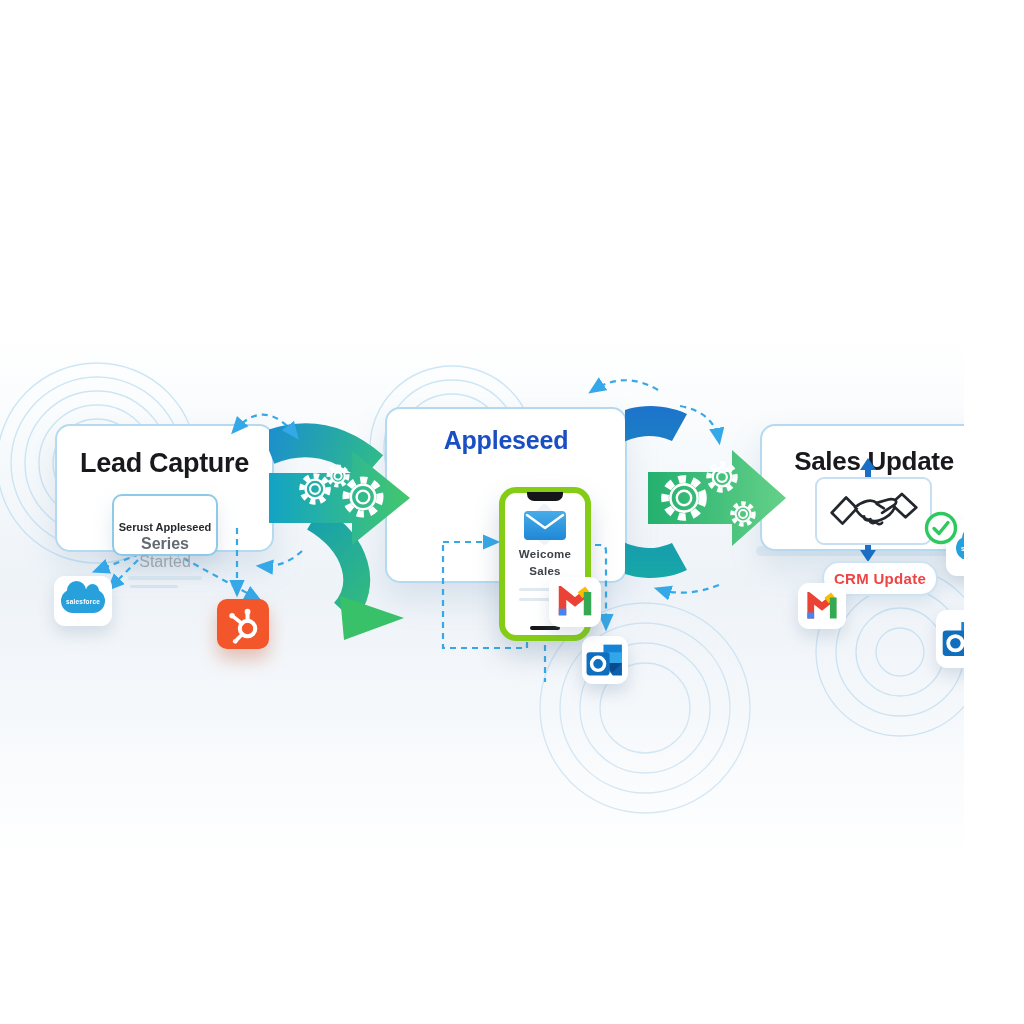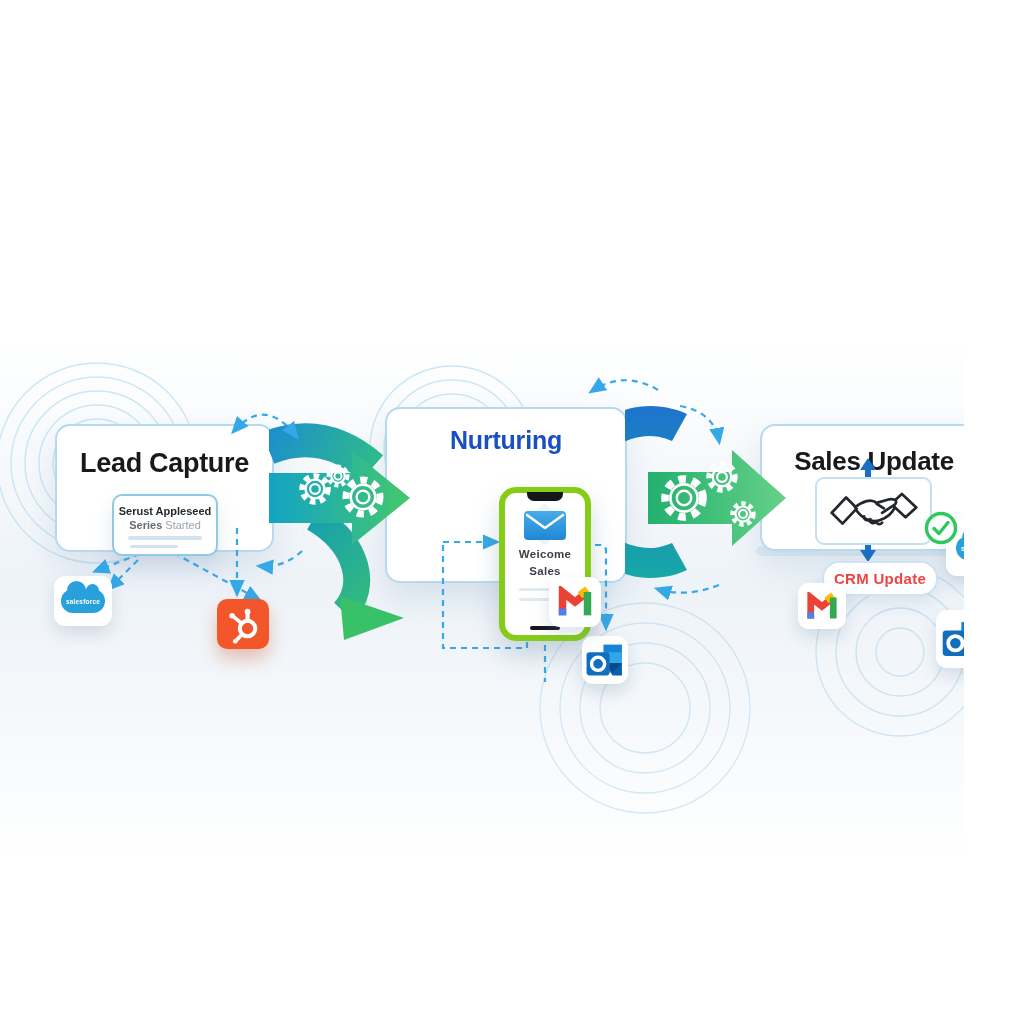--- a/index.html
+++ b/index.html
@@ -23,24 +23,24 @@
   #card-lead{left:55px;top:424px;width:215px;height:124px;}
   #card-nurture{left:385px;top:407px;width:238px;height:172px;}
   #card-sales{left:760px;top:424px;width:224px;height:123px;}
   .title-dark{margin-top:22px;font-size:27px;font-weight:800;color:#17191c;letter-spacing:-.3px;}
   .title-blue{margin-top:16px;font-size:25px;font-weight:800;color:#1a4fc4;line-height:1.22;letter-spacing:-.2px;}
   #card-sales .title-dark{margin-top:20px;font-size:26px;}
 
   .contact-card{
     position:absolute;left:112px;top:494px;width:106px;height:62px;background:#fff;
     border:2px solid #8ecae6;border-radius:10px;z-index:5;
-    box-shadow:0 10px 20px rgba(110,145,180,.2);padding-top:9px;box-sizing:border-box;text-align:center;
+    box-shadow:0 10px 20px rgba(110,145,180,.2);padding-top:25px;box-sizing:border-box;text-align:center;
   }
   .contact-name{font-size:11px;font-weight:800;color:#26292e;}
-  .contact-status{font-size:11px;margin-top:2px;}
+  .contact-status{font-size:16px;margin-top:2px;}
   .contact-status .lbl{color:#636a71;font-weight:700;}
   .contact-status .val{color:#9aa3ab;font-weight:500;}
   .ph-line{height:3.5px;border-radius:2px;background:#d3e2ec;margin:5px auto 0;}
   .ph-line.w1{width:74px;}
   .ph-line.w2{width:48px;margin-left:16px;}
 
   .phone{
     position:absolute;left:499px;top:487px;width:80px;height:142px;background:#ffffff;
     border:6px solid #84cc16;border-radius:17px;z-index:6;
     box-shadow:0 14px 26px rgba(90,120,150,.28);
@@ -123,21 +123,21 @@
     </g>
     <rect x="756" y="546" width="232" height="10" rx="5" fill="#cfe0ef" opacity="0.55"></rect>
   </svg>
 
   <div class="stage-card" id="card-lead">
     <div class="title-dark">Lead Capture</div>
   </div>
 
   <div class="stage-card" id="card-nurture">
     <div class="title-blue">
-      <div>Nurturing</div>
+      <div>Appleseed</div>
     </div>
   </div>
 
   <div class="stage-card" id="card-sales">
     <div class="title-dark">Sales Update</div>
   </div>
 
   <svg id="flow" class="layer" width="1024" height="1024">
     <defs>
       <linearGradient id="g1" x1="268" y1="0" x2="410" y2="0" gradientUnits="userSpaceOnUse">

